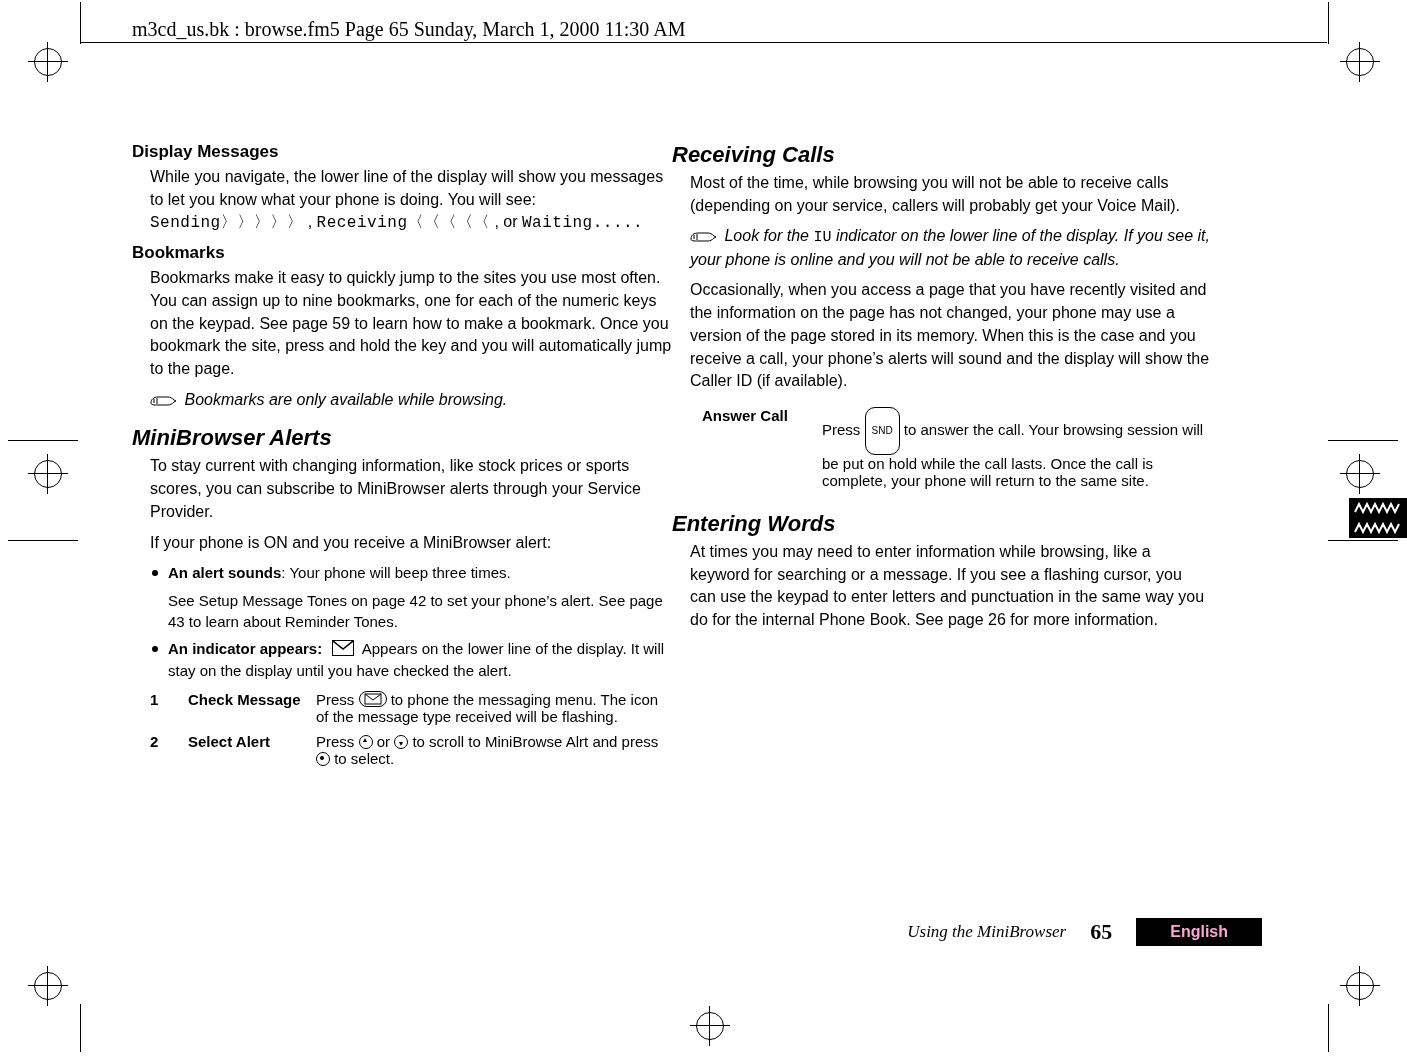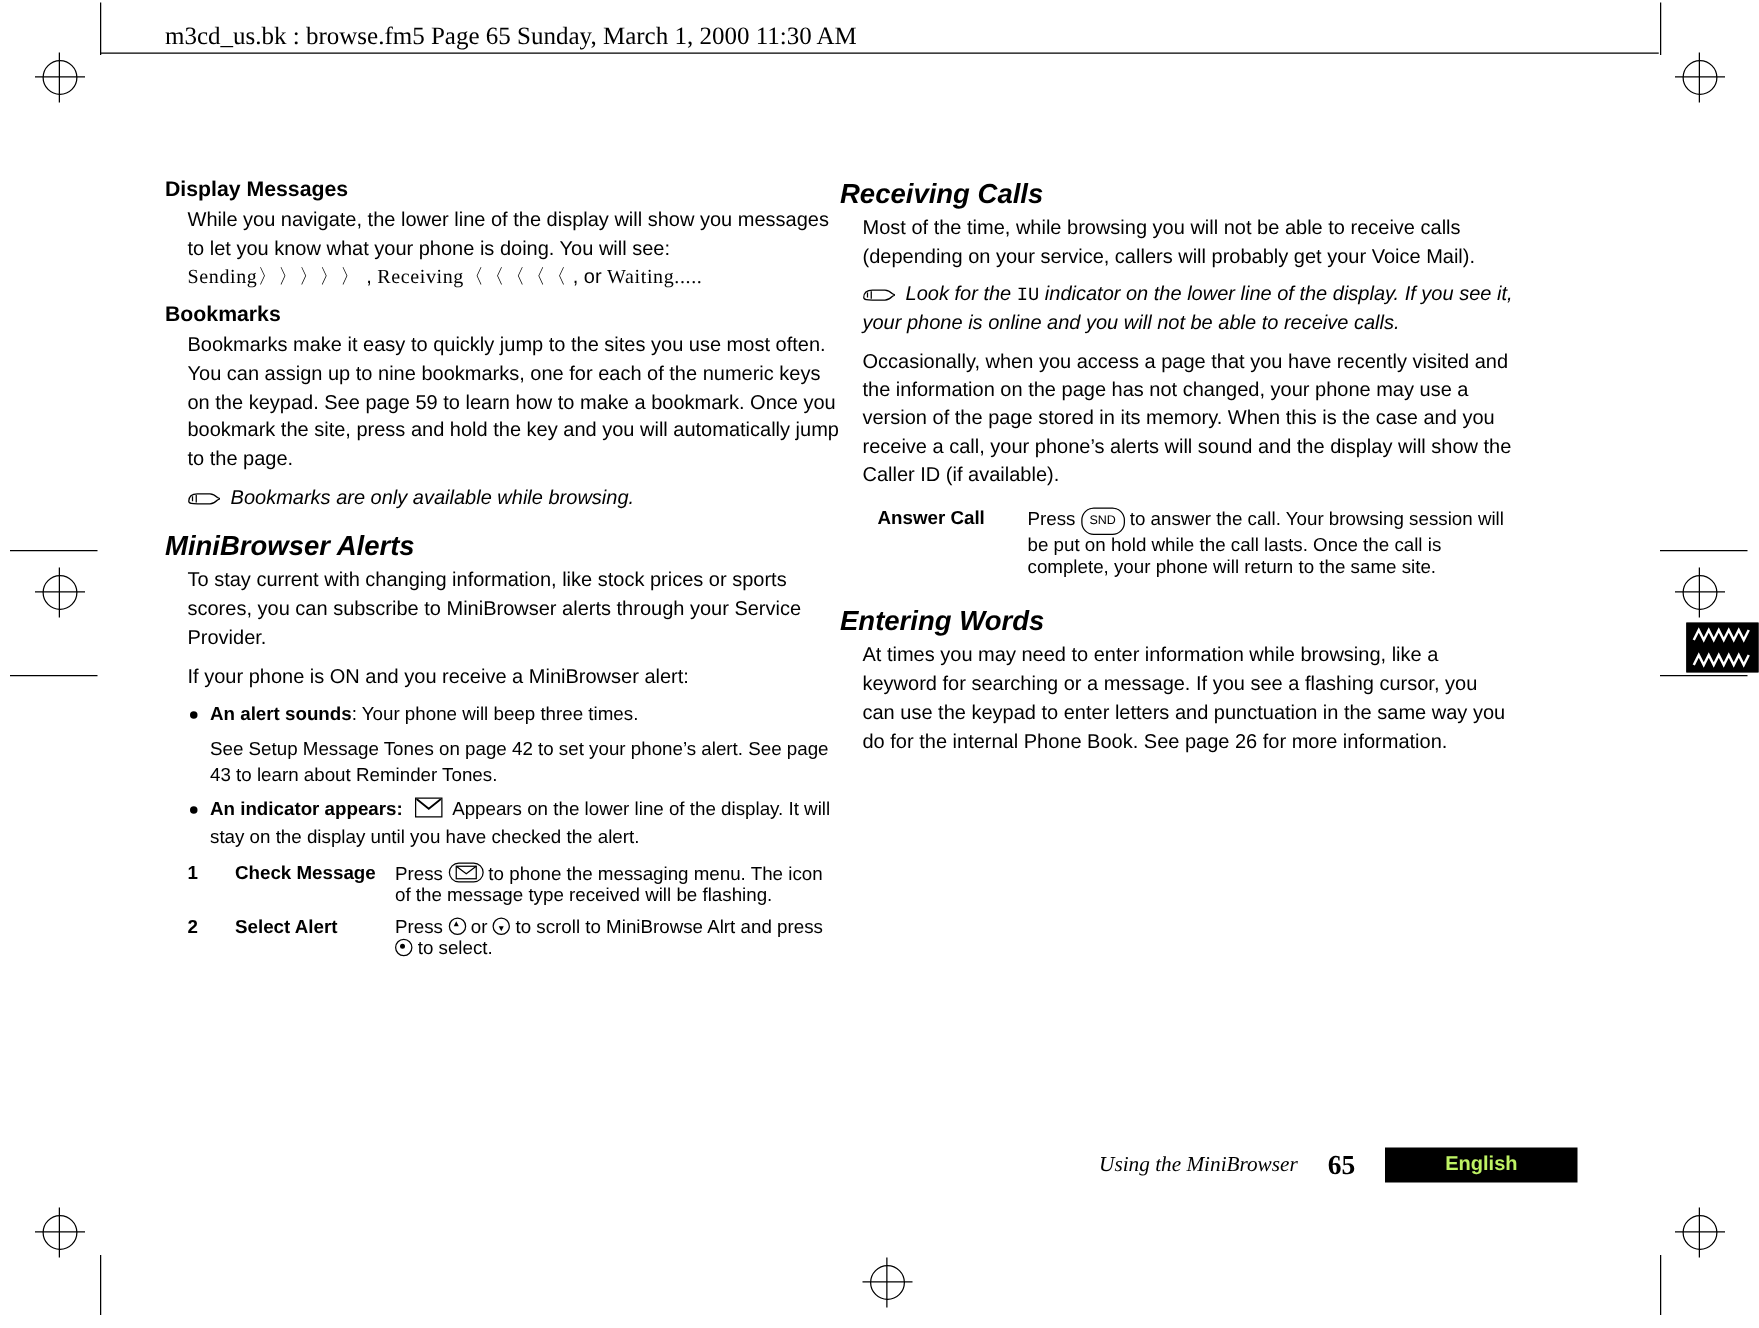--- a/index.html
+++ b/index.html
@@ -29,35 +29,35 @@
   .hand svg{display:block;}
   .env{display:inline-block;width:20px;height:14px;border:1.5px solid #000;position:relative;vertical-align:-2px;}
   .env:before{content:"";position:absolute;left:0;right:0;top:0;height:7px;border-left:1.5px solid transparent;border-right:1.5px solid transparent;}
   .env svg{position:absolute;left:0;top:0;}
   .bullet{display:flex;align-items:flex-start;margin:0 0 6px 0;line-height:1.42;}
   .bullet .dot{width:6px;height:6px;border-radius:50%;background:#000;margin:8px 10px 0 2px;flex:0 0 auto;}
   .bullet .txt{flex:1;}
   .steps{display:grid;grid-template-columns:30px 120px 1fr;row-gap:8px;column-gap:8px;font-size:15px;margin-top:10px;}
   .steps .num{font-weight:700;}
   .steps .lab{font-weight:700;}
-  .mono{font-family:Liberation Serif, serif;font-size:16px;letter-spacing:0.5px;}
+  .mono{font-family:Liberation Mono, monospace;font-size:16px;letter-spacing:0.5px;}
 
   .defgrid{display:grid;grid-template-columns:120px 1fr;margin:14px 0 22px 30px;font-size:15px;}
   .defgrid .term{font-weight:700;}
-  .btn-oval{display:inline-block;border:1.3px solid #000;border-radius:10px;padding:3px 6px;font-size:10px;line-height:14px;vertical-align:1px;font-family:Arial,sans-serif;}
+  .btn-oval{display:inline-block;border:1.3px solid #000;border-radius:10px;padding:16px 6px;font-size:10px;line-height:14px;vertical-align:1px;font-family:Arial,sans-serif;}
 
   
   .wwwflag{position:absolute;right:0px;top:498px;width:58px;height:40px;background:#000;}
   .wwwflag svg{display:block;}
 
   
   .footer{position:absolute;left:120px;top:918px;width:1142px;display:flex;align-items:center;justify-content:flex-end;gap:24px;}
   .footer .title{font-family:"Times New Roman",serif;font-style:italic;font-size:17px;}
   .footer .pnum{font-family:"Times New Roman",serif;font-size:22px;font-weight:700;}
-  .footer .langbox{background:#000;color:#bef264;font-weight:700;font-size:16px;padding:5px 48px;}
+  .footer .langbox{background:#000;color:#f9a8d4;font-weight:700;font-size:16px;padding:5px 34px;}
 
   
   .centerreg{position:absolute;left:696px;top:1012px;}
 
   .IU{font-family:"Courier New",monospace;font-size:15px;border:0;}
 
   .small-oval{display:inline-block;border:1.2px solid #000;border-radius:9px;width:26px;height:14px;position:relative;vertical-align:-2px;}
   .small-oval svg{position:absolute;left:3px;top:1px;}
 
   .selcirc{display:inline-block;width:12px;height:12px;border:1.3px solid #000;border-radius:50%;position:relative;vertical-align:-2px;}

